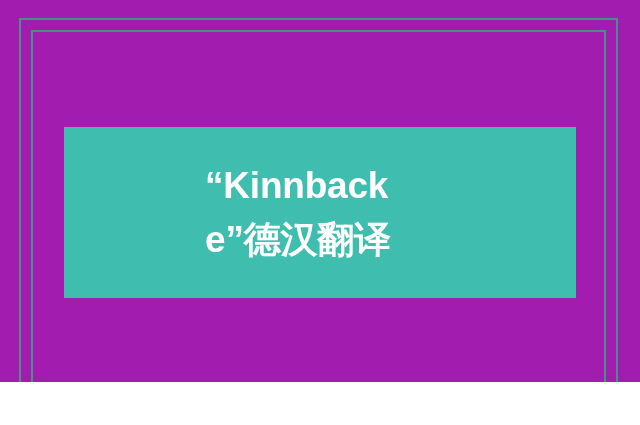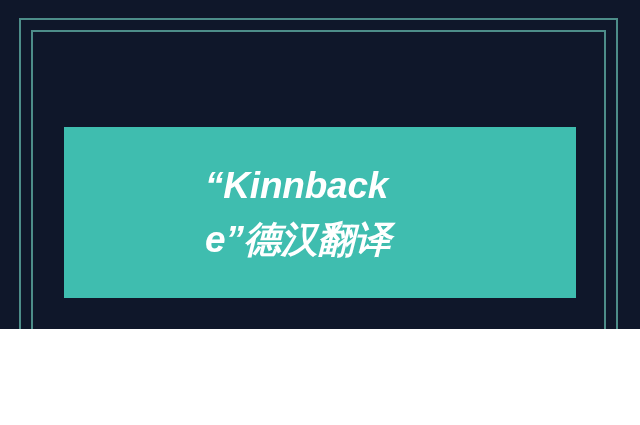--- a/index.html
+++ b/index.html
@@ -4,25 +4,24 @@
 <style>
   html, body {
     margin: 0;
     padding: 0;
     background: #ffffff;
   }
 
   #screenshot {
     position: relative;
     width: 640px;
-    height: 329px;
+    height: 382px;
     overflow: hidden;
-    background: #0f172a;
+    background: #a21caf;
     font-family: "Liberation Sans", "DejaVu Sans", sans-serif;
-    font-style: italic;
   }
 
   
   .frame-outer {
     position: absolute;
     left: 19px;
     top: 18px;
     width: 599px;
     height: 389px;
     border: 2px solid #4d8d89;

